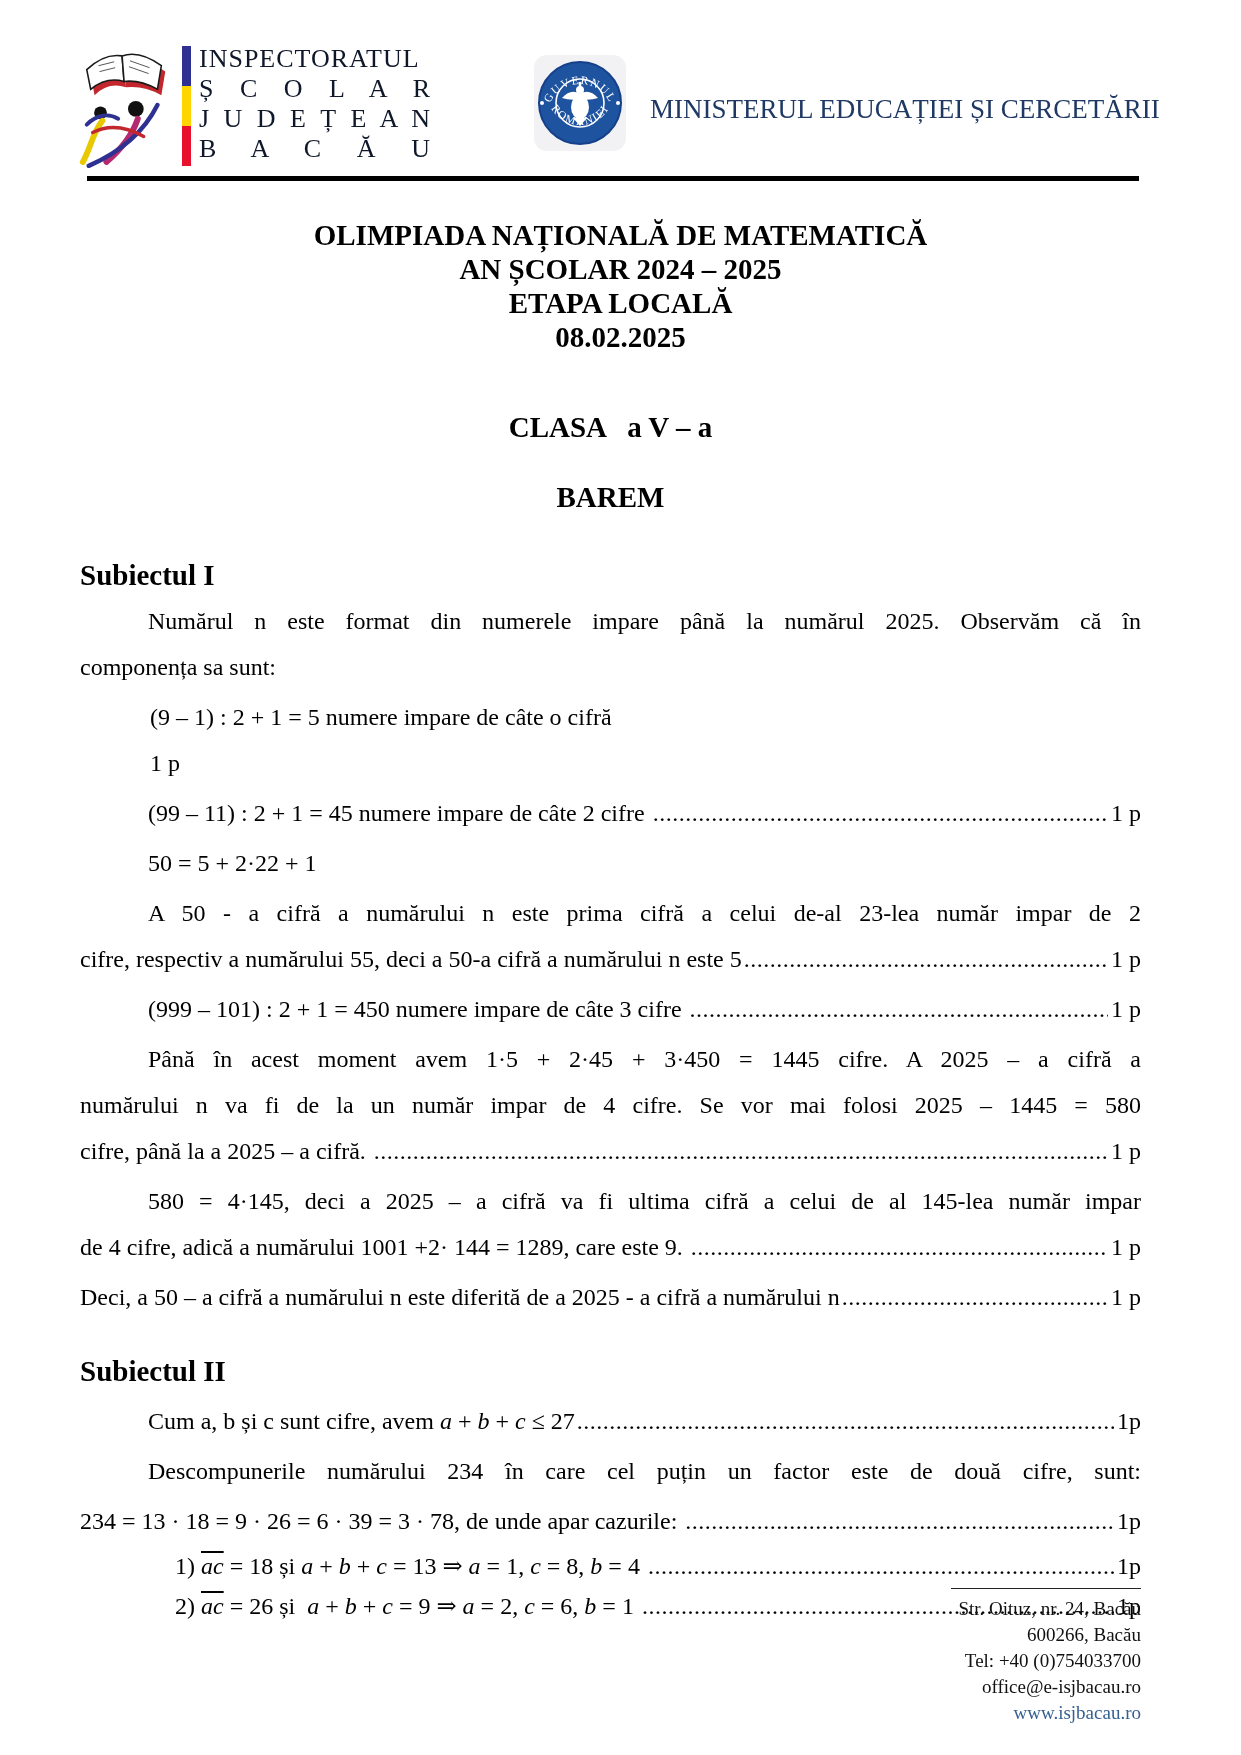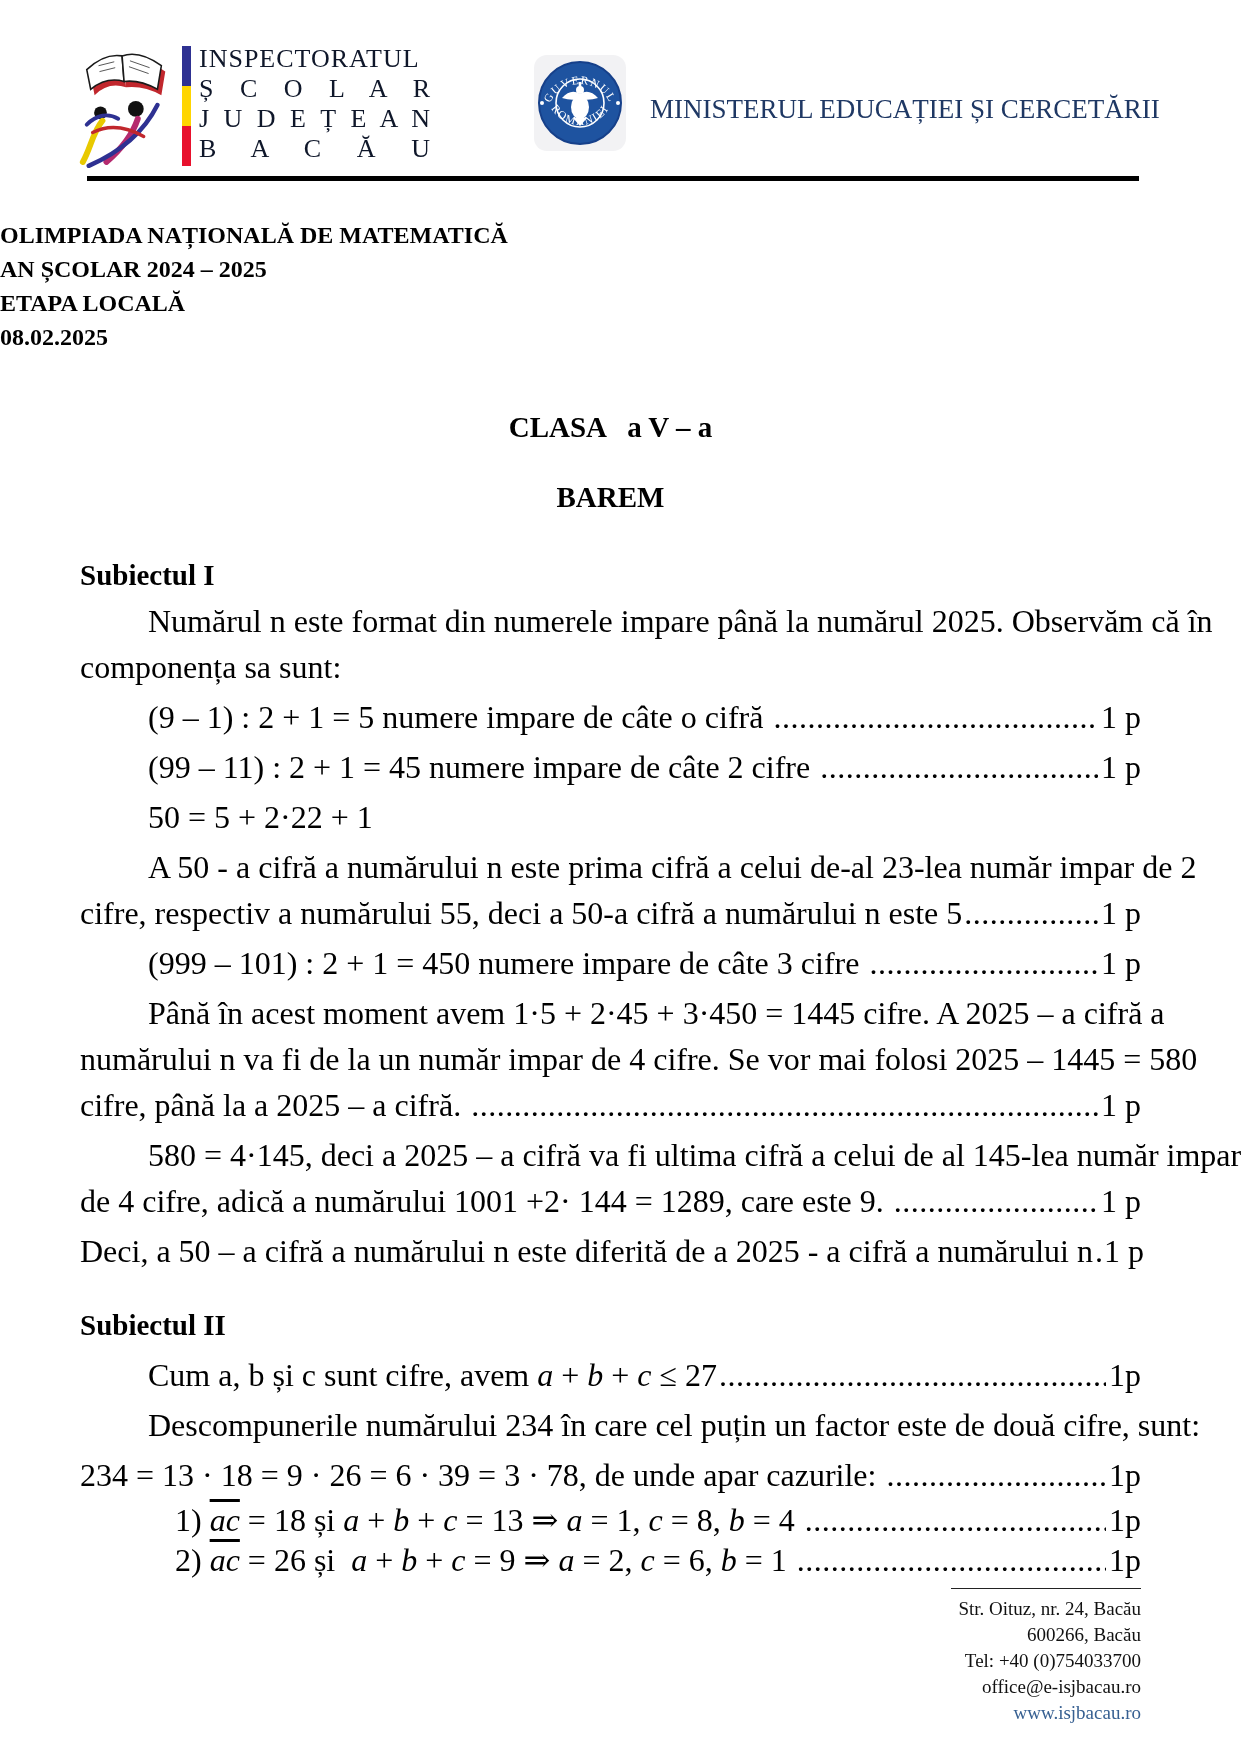--- a/index.html
+++ b/index.html
@@ -17,32 +17,32 @@
   .insp-text{position:absolute; left:199px; top:44px; width:232px;}
   .insp-line{
     font-size:26px; line-height:30px; color:#0f172a; letter-spacing:1px;
     text-align:justify; text-align-last:justify; white-space:pre;
   }
   .seal{position:absolute; left:533px; top:54px;}
   .ministry{position:absolute; left:650px; top:94px; font-size:27px; color:#1f3864; white-space:pre;}
   .rule{margin-left:87px; width:1052px; height:5px; background:#000;}
   
   .title-block{margin-top:37px;}
-  .title-line{ font-weight:bold; font-size:24px; line-height:34px; white-space:pre;}
+  .title-line{ text-align:center; font-weight:bold; font-size:29px; line-height:34px; white-space:pre;}
   .class-line{margin-top:56px; text-align:center; font-weight:bold; font-size:29px; line-height:34px; white-space:pre;}
   .barem-line{margin-top:36px; text-align:center; font-weight:bold; font-size:29px; line-height:34px;}
   
   .content{padding:0 100px 0 80px;}
   .section.sec1{margin-top:38px;}
   .section.sec2{margin-top:28px;}
   .sec-heading{font-size:29px; font-weight:bold; line-height:46px;}
   .sec2 .sec-heading{margin-bottom:2px;}
   .para{margin:0 0 4px 0;}
   .sec2 .para{margin-bottom:0;}
-  .line{font-size:32px; line-height:46px; min-height:46px;}
+  .line{font-size:24px; line-height:46px; min-height:46px;}
   .sec2 .line{line-height:50px; min-height:50px;}
   .sec2 .para.items .line{line-height:40px; min-height:40px;}
   .just{text-align:justify; text-align-last:justify;}
   .score-line{display:flex; align-items:baseline;}
   .txt{white-space:pre;}
   .mp{font-style:normal;}
   .mi{font-style:italic;}
   .ov{text-decoration:overline;}
   .leader{
     flex:1 1 0; min-width:6px; overflow:hidden; white-space:nowrap;
@@ -138,21 +138,21 @@
     <div class="barem-line">BAREM</div>
 
     <div id="sections">
         <div class="section sec1">
           <div class="sec-heading">Subiectul I</div>
           <div class="para">
             <div class="line just" style="padding-left: 68px;"><span class="txt"><span class="mp">Numărul n este format din numerele impare până la numărul 2025. Observăm că în</span></span></div>
             <div class="line" style="padding-left: 0px;"><span class="txt"><span class="mp">componența sa sunt:</span></span></div>
           </div>
           <div class="para">
-            <div class="line score-line" style="padding-left: 68px;">
+            <div class="line score-line" style="padding-left: 68px; flex-direction: column;">
               <span class="txt"><span class="mp">(9 – 1) : 2 + 1 = 5 numere impare de câte o cifră </span></span>
               <span class="leader">............................................................................................................................................................................................................................</span>
               <span class="score">1 p</span>
             </div>
           </div>
           <div class="para">
             <div class="line score-line" style="padding-left: 68px;">
               <span class="txt"><span class="mp">(99 – 11) : 2 + 1 = 45 numere impare de câte 2 cifre </span></span>
               <span class="leader">............................................................................................................................................................................................................................</span>
               <span class="score">1 p</span>

